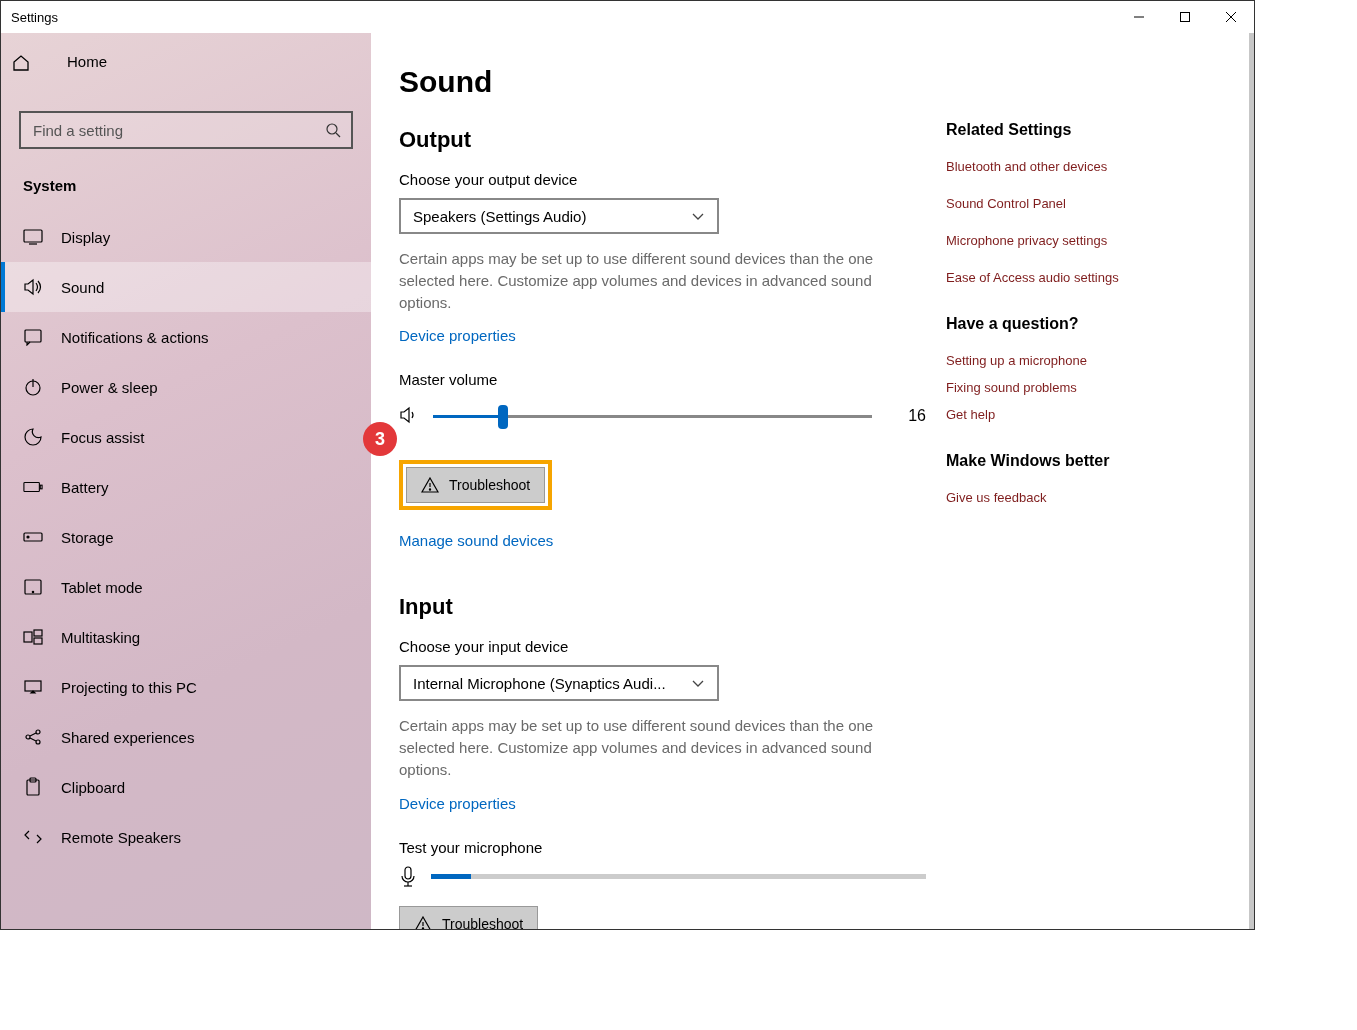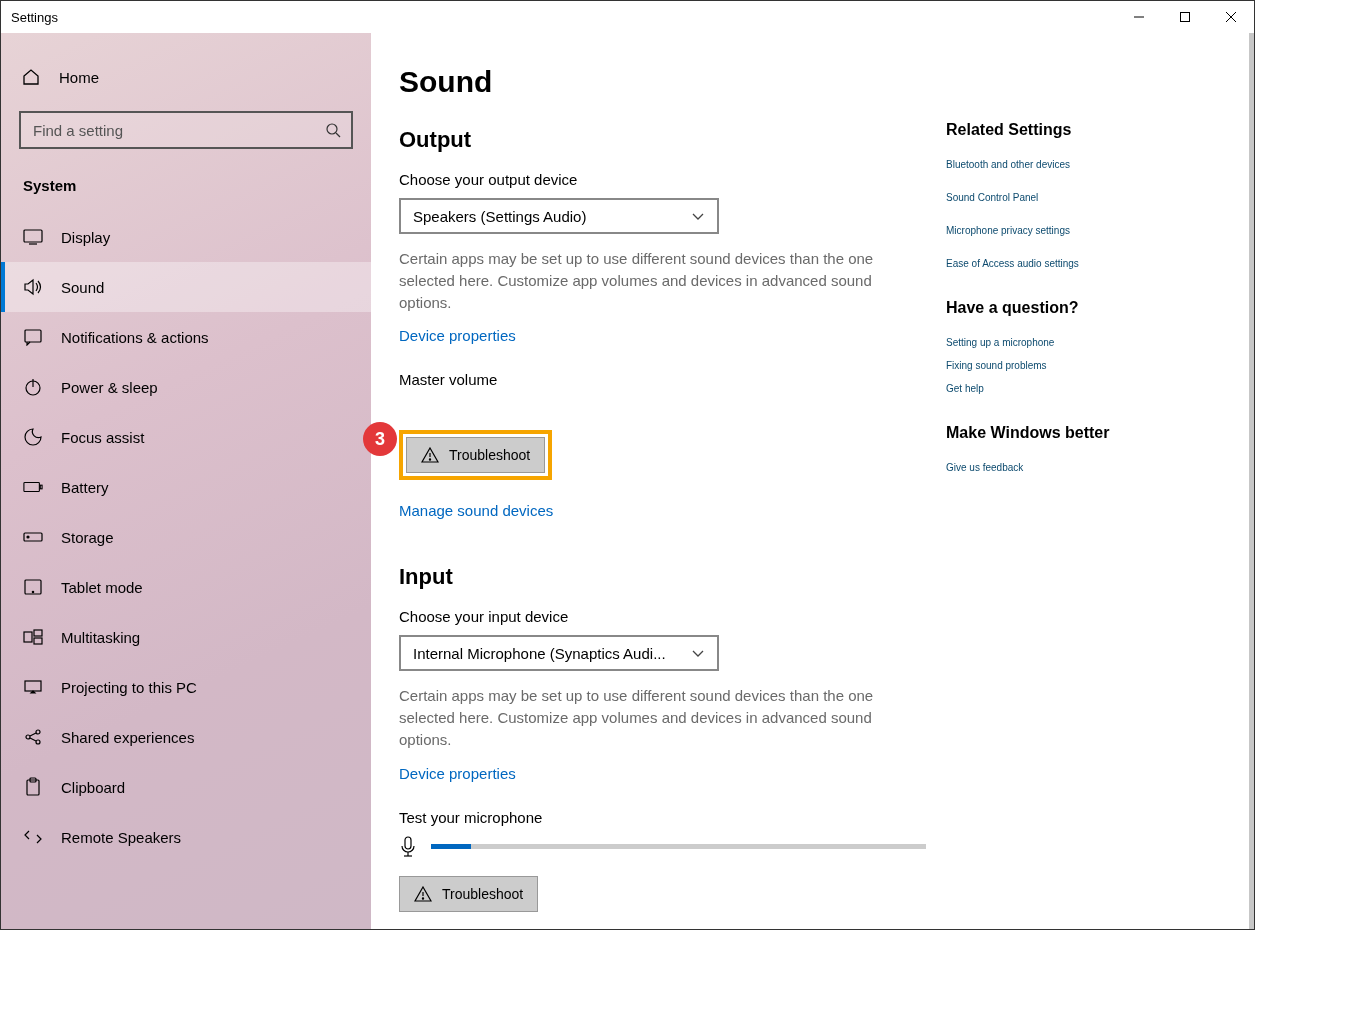--- a/index.html
+++ b/index.html
@@ -4,21 +4,21 @@
 <style>
   * { box-sizing: border-box; margin: 0; padding: 0; font-family: "Segoe UI", -apple-system, sans-serif; }
   html, body { width: 1357px; height: 1030px; overflow: hidden; background: #fff; }
   .window { width: 1255px; height: 930px; border: 1px solid #333; position: relative; background: #fff; display: flex; flex-direction: column; }
   .titlebar { height: 32px; display: flex; align-items: center; justify-content: space-between; padding-left: 10px; font-size: 13px; color: #000; }
   .titlebar-controls { display: flex; }
   .titlebar-btn { width: 46px; height: 32px; display: flex; align-items: center; justify-content: center; cursor: default; }
   .titlebar-btn svg { stroke: #000; stroke-width: 1; fill: none; }
   .body { flex: 1; display: flex; overflow: hidden; }
   .sidebar { width: 370px; background: linear-gradient(155deg, #e7d3d6 0%, #dcc0cc 40%, #d3b8c6 70%, #cfb8c6 100%); position: relative; padding-top: 20px; }
-  .sidebar-home { display: flex; align-items: center; gap: 18px; height: 48px; padding-left: 20px; font-size: 15px; cursor: pointer; }
+  .sidebar-home { display: flex; align-items: flex-start; gap: 36px; height: 48px; padding-left: 10px; font-size: 15px; cursor: pointer; }
   .sidebar-home .icon { width: 20px; height: 20px; display: flex; align-items: center; justify-content: center; }
   .search-row { padding: 10px 18px 18px 18px; }
   .search-box { width: 100%; height: 38px; border: 2px solid #555; background: rgba(255,255,255,0.15); display: flex; align-items: center; padding: 0 10px 0 12px; font-size: 15px; color: #555; }
   .search-box input { flex: 1; border: none; background: transparent; font-size: 15px; color: #333; outline: none; }
   .search-box input::placeholder { color: #555; }
   .search-box .search-icon { width: 16px; height: 16px; }
   .sidebar-heading { padding: 10px 22px 18px 22px; font-size: 15px; font-weight: 600; }
   .nav-list { display: flex; flex-direction: column; }
   .nav-item { display: flex; align-items: center; gap: 18px; height: 50px; padding-left: 22px; font-size: 15px; cursor: pointer; position: relative; }
   .nav-item .icon { width: 20px; height: 20px; display: flex; align-items: center; justify-content: center; flex: 0 0 20px; }
@@ -28,21 +28,21 @@
   .main-col { flex: 1; max-width: 560px; }
   .side-col { width: 280px; margin-left: 20px; padding-top: 56px; }
   h1.page-title { font-size: 30px; font-weight: 600; margin-bottom: 28px; }
   h2.section { font-size: 22px; font-weight: 600; margin-bottom: 18px; margin-top: 30px; }
   h2.section:first-of-type { margin-top: 0; }
   .field-label { font-size: 15px; color: #000; margin-bottom: 10px; }
   .dropdown { width: 320px; height: 36px; border: 2px solid #888; display: flex; align-items: center; justify-content: space-between; padding: 0 12px; font-size: 15px; cursor: pointer; background: #fff; }
   .dropdown .label { white-space: nowrap; overflow: hidden; text-overflow: ellipsis; }
   .hint { font-size: 15px; color: #6a6a6a; line-height: 1.45; margin-top: 14px; max-width: 500px; }
   .link { color: #0067c0; font-size: 15px; cursor: pointer; display: inline-block; margin-top: 14px; }
-  .side-link { color: #0c4a6e; font-size: 10px; cursor: pointer; display: block; margin-bottom: 22px; }
+  .side-link { color: #7f1d1d; font-size: 13px; cursor: pointer; display: block; margin-bottom: 22px; }
   .side-heading { font-size: 16px; font-weight: 600; margin-bottom: 20px; margin-top: 30px; }
   .side-heading:first-child { margin-top: 0; }
 
   .volume-row { display: flex; align-items: center; gap: 14px; margin-top: 16px; position: relative; }
   .speaker-icon { width: 20px; height: 20px; flex: 0 0 20px; }
   .slider-wrap { flex: 1; position: relative; height: 24px; display: flex; align-items: center; }
   .slider-track { height: 3px; background: #888; width: 100%; position: relative; }
   .slider-fill { position: absolute; left: 0; top: 0; bottom: 0; background: #0067c0; }
   .slider-thumb { position: absolute; width: 10px; height: 24px; background: #0067c0; border-radius: 4px; top: -10px; transform: translateX(-50%); }
   .volume-val { width: 40px; text-align: right; font-size: 16px; }
@@ -272,20 +272,35 @@
                 <path d="M2 3 L7 8 L12 3"></path>
               </svg>
           </span>
         </div>
 
         <div class="hint">Certain apps may be set up to use different sound devices than the one selected here. Customize app volumes and devices in advanced sound options.</div>
         <a class="link">Device properties</a>
 
         <div class="field-label" style="margin-top:26px;">Master volume</div>
 
+        <div class="volume-row">
+          <span class="speaker-icon">
+            <svg width="20" height="18" viewBox="0 0 20 18" fill="none" stroke="#000" stroke-width="1.2">
+                <path d="M2 6 H5 L10 2 V16 L5 12 H2 Z"></path>
+                <path d="M13 6 Q15 9 13 12"></path>
+              </svg>
+          </span>
+          <div class="slider-wrap">
+            <div class="slider-track">
+              <div class="slider-fill" style="width:16%"></div>
+              <div class="slider-thumb" style="left:16%"></div>
+            </div>
+          </div>
+          <div class="volume-val">16</div>
+        </div>
 
         <div class="highlight-ring">
           <div class="btn-gray">
             <span>
               <svg width="18" height="16" viewBox="0 0 18 16" fill="none" stroke="#000" stroke-width="1.2">
                   <path d="M9 1 L17 15 H1 Z"></path>
                   <line x1="9" y1="6" x2="9" y2="10"></line>
                   <circle cx="9" cy="12.5" r="0.6" fill="#000"></circle>
                 </svg>
             </span>

